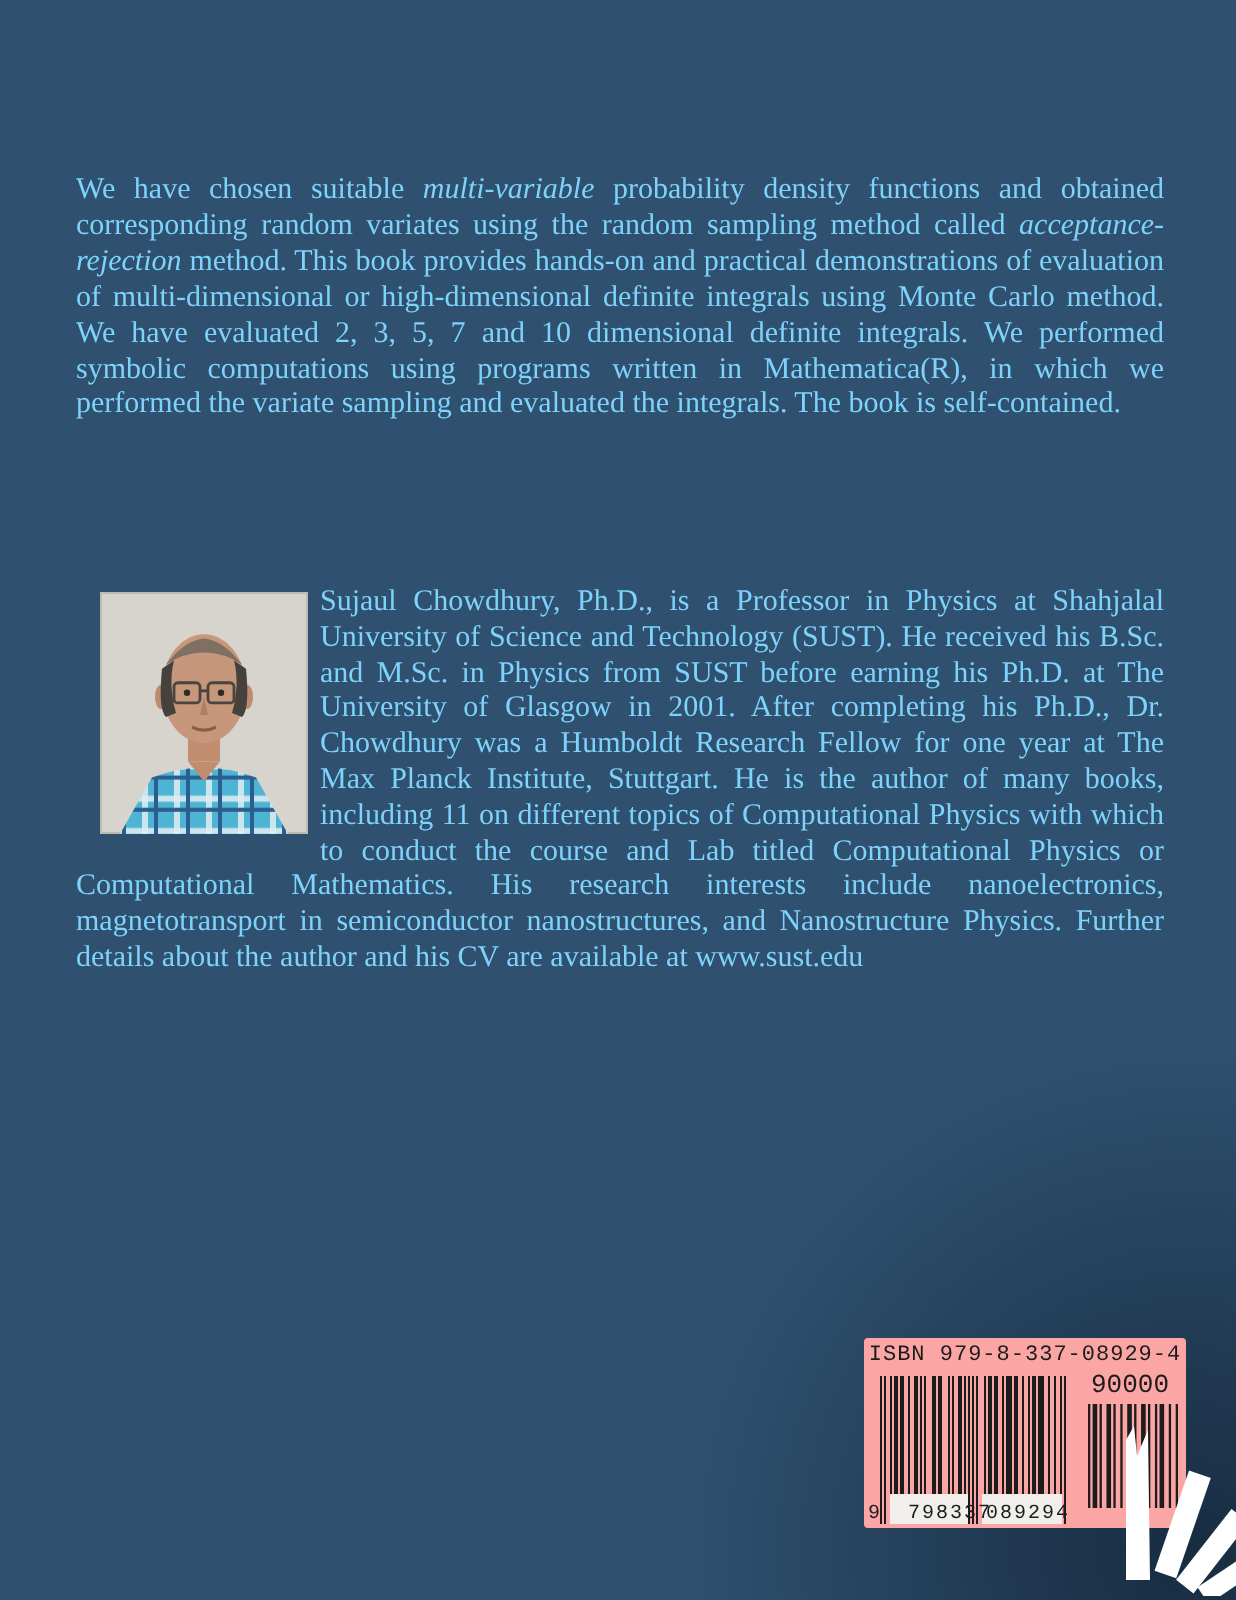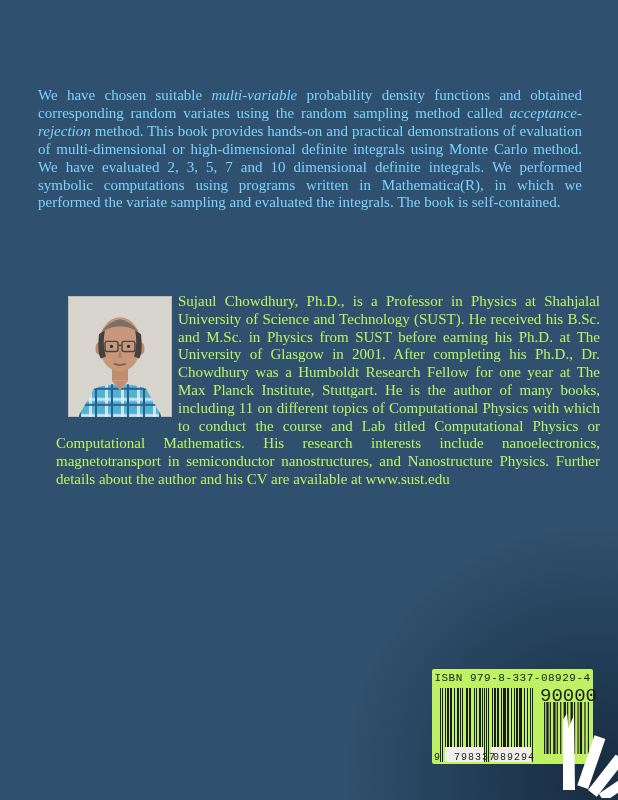--- a/index.html
+++ b/index.html
@@ -14,45 +14,45 @@
     position: absolute; inset: 0; z-index: 1; pointer-events: none;
     background: radial-gradient(circle 250px at 595px 775px, rgba(9,22,37,0.62), rgba(9,22,37,0) 100%);
   }
   
   .synopsis {
     position: absolute; left: 38px; top: 72px; width: 544px; z-index: 2;
     color: #7dd3fc; font-size: 15px; line-height: 17.9px;
     text-align: justify;
   }
   .author-section {
-    position: absolute; left: 56px; top: 293px; width: 544px; z-index: 2;
-    color: #bef264; font-size: 15px; line-height: 17.8px;
+    position: absolute; left: 38px; top: 293px; width: 544px; z-index: 2;
+    color: #7dd3fc; font-size: 15px; line-height: 17.8px;
     text-align: justify;
   }
   .author-photo {
     float: left;
     width: 104px; height: 121px;
     margin: 3px 6px 4px 12px;
     display: block;
   }
   
   .barcode-panel {
     position: absolute; left: 432px; top: 669px; width: 161px; height: 95px;
-    background: #bef264; border-radius: 2px; z-index: 2;
+    background: #fca5a5; border-radius: 2px; z-index: 2;
     font-family: "Liberation Mono", monospace; color: #1c1c1c; text-decoration: underline;
   }
   .isbn-label {
     position: absolute; left: 0; top: 3px; width: 100%;
     text-align: center; font-size: 11px; letter-spacing: 0.5px; white-space: nowrap;
   }
   .bars-main { position: absolute; left: 8px; top: 19px; width: 96px; height: 74px; }
   .bars-supp { position: absolute; left: 112px; top: 33px; width: 45px; height: 52px; }
   .price-code {
     position: absolute; left: 108px; top: 16px; width: 50px;
-    font-size: 19px;
+    text-align: center; font-size: 13px;
   }
   .digit { position: absolute; bottom: 1px; font-size: 10px; letter-spacing: 1px; }
   .digit-lead   { left: 2px;  letter-spacing: 0; }
   .digit-group1 { left: 22px; width: 38px; }
   .digit-group2 { left: 61px; width: 38px; text-align: left; }
   
   .publisher-logo {
     position: absolute; left: 550px; top: 703px; width: 68px; height: 95px; z-index: 3;
   }
 </style>

